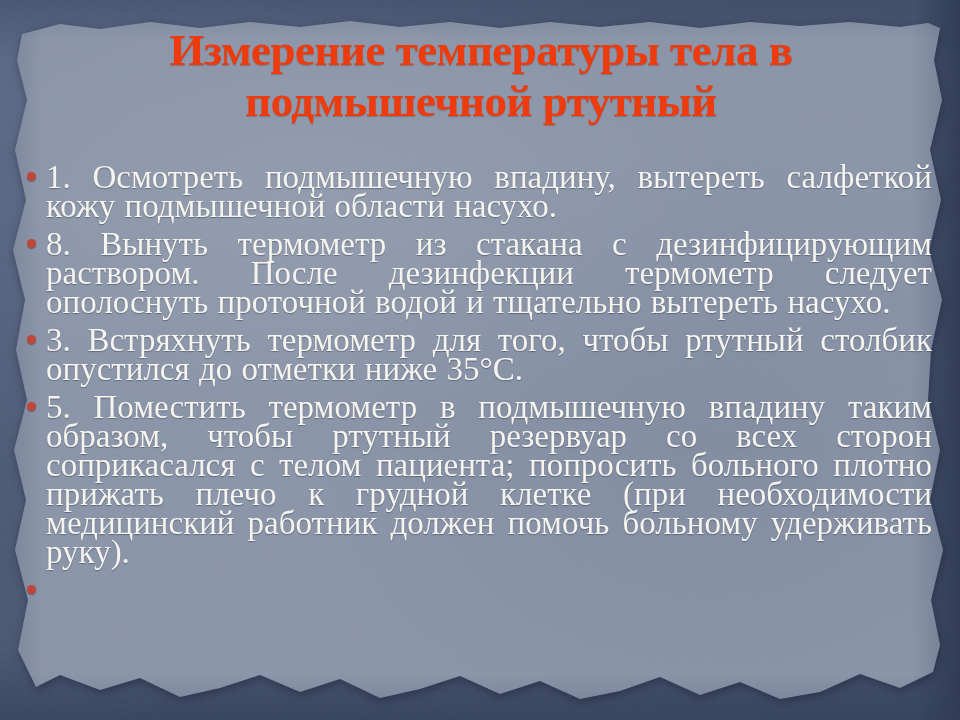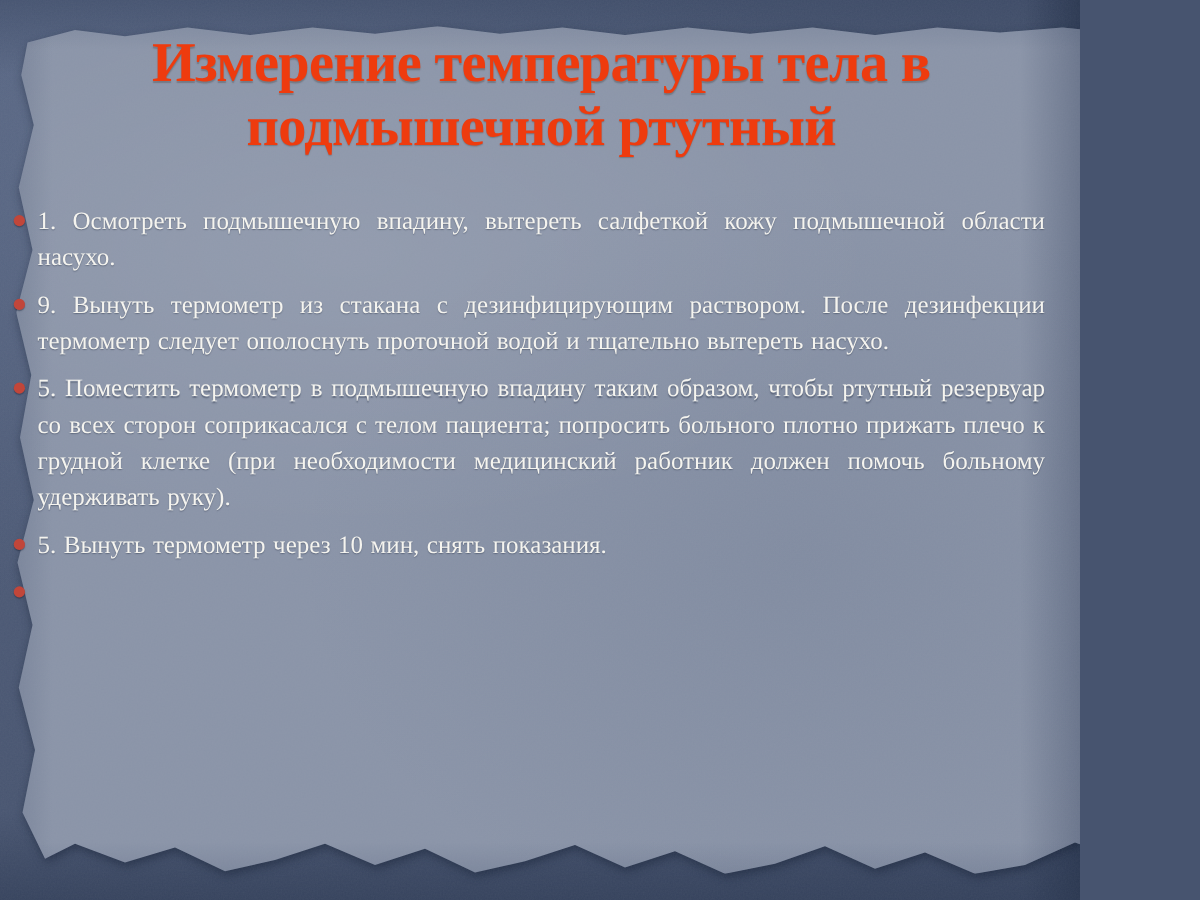--- a/index.html
+++ b/index.html
@@ -2,21 +2,21 @@
 <html lang="ru" style="--background: #47546f; --panel: #8a94a8; --title: #ee3b0e; --body-text: #f5f4ef; --bullet: #c1463a;"><head>
 <meta charset="utf-8">
 <style>
   html, body { margin: 0; padding: 0; }
   body {
     width: 960px; height: 720px; overflow: hidden;
     font-family: "Liberation Serif", "DejaVu Serif", serif;
     background: #47546f;
   }
   .stage {
-    position: relative; width: 864px; height: 720px; overflow: hidden;
+    position: relative; width: 960px; height: 720px; overflow: hidden;
     background:
       linear-gradient(270deg, rgba(40,53,78,.85) 0px, rgba(40,53,78,0) 45px),
       linear-gradient(0deg,   rgba(49,62,88,.75) 0px, rgba(49,62,88,0) 70px),
       linear-gradient(180deg, rgba(56,70,98,.55) 0px, rgba(56,70,98,0) 60px),
       radial-gradient(ellipse 700px 500px at 18% 20%, rgba(120,135,165,.28), rgba(120,135,165,0) 70%),
       linear-gradient(135deg, #54627f 0%, var(--background, #47546f) 45%, #3e4b66 100%);
   }
   
   .panel-shadow {
     position: absolute; inset: 0;
@@ -58,23 +58,23 @@
     margin: 0 auto; padding-top: 25px; max-width: 750px;
     text-align: center; font-weight: 700;
     font-size: 45px; line-height: 51px; letter-spacing: -0.5px;
     color: var(--title, #ee3b0e);
     text-shadow: 0 1px 1px rgba(40,30,20,.25);
   }
   ul.items {
     list-style: none; margin: 0; padding: 0; margin-top: 36px;
   }
   ul.items li {
-    position: relative; margin: 0 0 9px 0;
+    position: relative; margin: 0 0 9px 16px;
     color: var(--body-text, #f5f4ef);
-    font-size: 20px; line-height: 29px;
+    font-size: 33px; line-height: 29px;
     text-align: justify; text-align-last: left;
     text-shadow: 0 1px 1px rgba(30,40,60,.4);
     word-spacing: 1px;
   }
   .bullet {
     position: absolute; left: -19px; top: 9px;
     width: 9px; height: 9px; border-radius: 50%;
     background: var(--bullet, #c1463a);
     box-shadow: 0 1px 1px rgba(20,30,50,.4);
   }
@@ -102,28 +102,28 @@
       <span>подмышечной ртутный</span>
     </h1>
 
     <ul class="items">
       <li>
         <span class="bullet"></span>
         <span>1. Осмотреть подмышечную впадину, вытереть салфеткой кожу подмышечной области насухо.</span>
       </li>
       <li>
         <span class="bullet"></span>
-        <span>9. Вынуть термометр из стакана с дезинфицирующим раствором. После дезинфекции термометр следует ополоснуть проточной водой и тщательно вытереть насухо.</span>
+        <span>8. Вынуть термометр из стакана с дезинфицирующим раствором. После дезинфекции термометр следует ополоснуть проточной водой и тщательно вытереть насухо.</span>
+      </li>
+      <li>
+        <span class="bullet"></span>
+        <span>3. Встряхнуть термометр для того, чтобы ртутный столбик опустился до отметки ниже 35°С.</span>
       </li>
       <li>
         <span class="bullet"></span>
         <span>5. Поместить термометр в подмышечную впадину таким образом, чтобы ртутный резервуар со всех сторон соприкасался с телом пациента; попросить больного плотно прижать плечо к грудной клетке (при необходимости медицинский работник должен помочь больному удерживать руку).</span>
-      </li>
-      <li>
-        <span class="bullet"></span>
-        <span>5. Вынуть термометр через 10 мин, снять показания.</span>
       </li>
       <li>
         <span class="bullet"></span>
       </li>
     </ul>
   </div>
 </div>
 
 </body></html>

